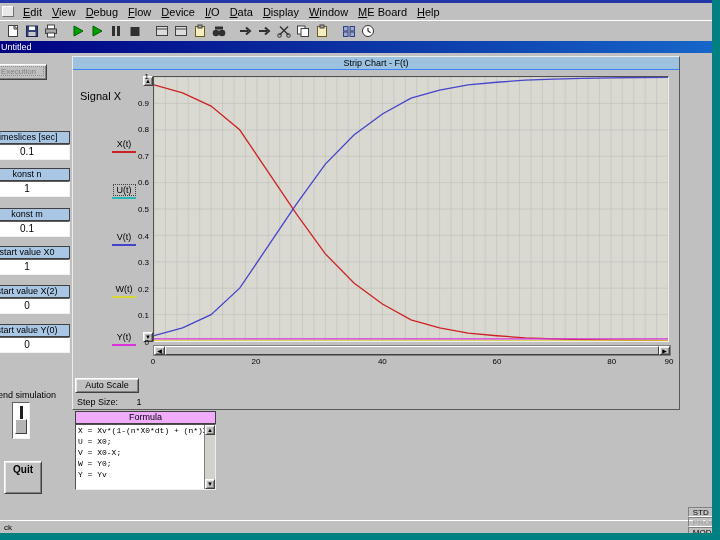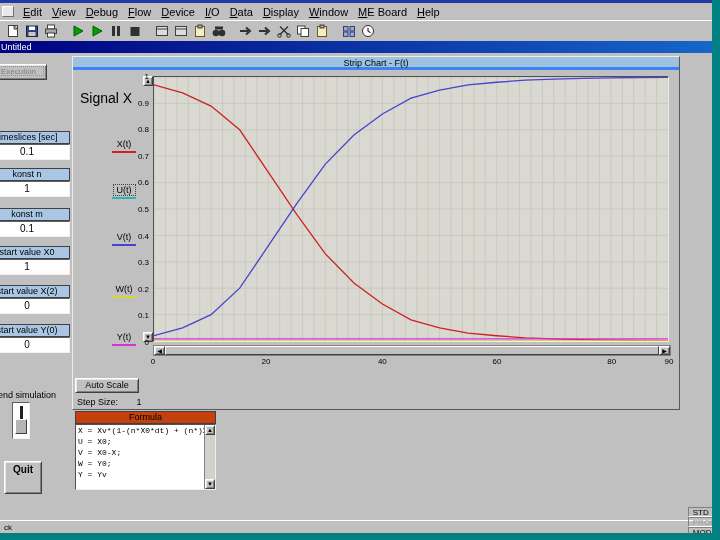--- a/index.html
+++ b/index.html
@@ -36,42 +36,42 @@
   .ctl-header { height:13px; background:#a9c6e4; border:1px solid #404040; font-size:9px; line-height:11px; text-align:center; overflow:hidden; white-space:nowrap; }
   .ctl-value { height:16px; background:#fff; border:1px solid; border-color:#606060 #f2f2f2 #f2f2f2 #606060; font-size:10px; line-height:14px; text-align:center; }
   .endsim-label { position:absolute; left:-16px; top:338px; width:86px; font-size:9px; text-align:center; white-space:nowrap; overflow:hidden; }
   .toggle-box { position:absolute; left:12px; top:350px; width:18px; height:37px; background:#fff; border:1px solid; border-color:#606060 #f2f2f2 #f2f2f2 #606060; }
   .toggle-stem { position:absolute; left:7px; top:3px; width:3px; height:13px; background:#202020; }
   .toggle-knob { position:absolute; left:2px; top:16px; width:12px; height:15px; background:#b4b4b4; border:1px solid; border-color:#fff #404040 #404040 #fff; }
   .quit-btn { position:absolute; left:4px; top:409px; width:38px; height:33px; font-weight:bold; font-size:10px; line-height:15px; }
 
   
   .chart-panel { position:absolute; left:72px; top:53px; width:608px; height:354px; background:#c0c0c0; border:1px solid; border-color:#ececec #585858 #585858 #ececec; }
-  .chart-header { height:13px; background:#9cc2e0; border-bottom:3px solid #3b82f6; text-align:center; font-size:9px; line-height:12px; }
+  .chart-header { height:13px; background:#9cc2e0; border-bottom:1px solid #3b82f6; text-align:center; font-size:9px; line-height:12px; }
   .plot { position:absolute; left:80px; top:19px; width:516px; height:266px; background:#d9d9d2; border:1px solid; border-color:#505050 #eeeeee #eeeeee #505050; }
   .plot svg { display:block; width:100%; height:100%; }
   .vscroll-btn { position:absolute; left:70px; width:10px; height:10px; font-size:6px; line-height:9px; text-align:center; padding:0; }
   .hscroll { position:absolute; left:80px; top:288px; width:518px; height:11px; background:#d2d2cc; border:1px solid #808080; display:flex; }
   .hscroll .arr { width:11px; height:9px; font-size:6px; line-height:8px; text-align:center; }
   .hscroll .thumb { flex:1; background:#c0c0c0; border:1px solid; border-color:#fff #404040 #404040 #fff; }
   .xtick { position:absolute; top:300px; width:22px; text-align:center; font-size:8px; }
   .ytick { position:absolute; left:48px; width:28px; text-align:right; font-size:8px; }
-  .legend-title { position:absolute; left:7px; top:33px; font-size:14px; }
+  .legend-title { position:absolute; left:7px; top:33px; font-size:11px; }
   .legend-item { position:absolute; left:28px; width:46px; text-align:center; font-size:9px; }
   .legend-item .lbl { display:inline-block; padding:0 3px; }
   .legend-item.selected .lbl { outline:1px dotted #404040; }
   .legend-item .swatch { display:block; height:2px; width:24px; margin:2px auto 0; }
   .ts-label { position:absolute; left:80px; top:335px; width:516px; text-align:center; font-size:9px; }
   .autoscale { position:absolute; left:2px; top:321px; width:64px; height:15px; line-height:13px; }
   .stepsize { position:absolute; left:4px; top:340px; font-size:9px; }
   .stepsize .val { margin-left:16px; }
 
   
   .formula { position:absolute; left:75px; top:408px; width:141px; height:80px; }
-  .formula-header { height:13px; background:#c2410c; border:1px solid #404040; font-size:9px; line-height:11px; text-align:center; }
+  .formula-header { height:13px; background:#f0abfc; border:1px solid #404040; font-size:9px; line-height:11px; text-align:center; }
   .formula-body { position:relative; height:66px; background:#fff; border:1px solid; border-color:#505050 #eeeeee #eeeeee #505050; overflow:hidden; }
   .formula-line { font-family:"Liberation Mono","DejaVu Sans Mono",monospace; font-size:8px; line-height:11px; padding-left:2px; white-space:nowrap; }
   .formula-scroll { position:absolute; right:0; top:0; width:11px; height:100%; background:#d2d2cc; border-left:1px solid #808080; }
   .formula-scroll .sarr { position:absolute; left:0; width:10px; height:10px; font-size:6px; line-height:9px; text-align:center; }
 
   
   .statusbar { position:absolute; left:0; bottom:0; width:100%; height:13px; border-top:1px solid #ffffff; display:flex; align-items:center; font-size:8px; }
   .status-left { flex:1; padding-left:4px; }
   .status-panels { display:flex; margin-right:-8px;flex-direction:column; }
   .status-panel { height:10px; line-height:9px; padding:0 4px; margin-left:2px; border:1px solid; border-color:#808080 #fff #fff #808080; white-space:nowrap; }
@@ -360,21 +360,21 @@
       <div class="ytick" style="top: 68.2px;">0.8</div>
       <div class="ytick" style="top: 94.8px;">0.7</div>
       <div class="ytick" style="top: 121.4px;">0.6</div>
       <div class="ytick" style="top: 148px;">0.5</div>
       <div class="ytick" style="top: 174.6px;">0.4</div>
       <div class="ytick" style="top: 201.2px;">0.3</div>
       <div class="ytick" style="top: 227.8px;">0.2</div>
       <div class="ytick" style="top: 254.4px;">0.1</div>
       <div class="ytick" style="top: 281px;">0</div>
       <div class="xtick" style="left: 69px;">0</div>
-      <div class="xtick" style="left: 182px;">20</div>
+      <div class="xtick" style="left: 172px;">20</div>
       <div class="xtick" style="left: 298.333px;">40</div>
       <div class="xtick" style="left: 413px;">60</div>
       <div class="xtick" style="left: 527.667px;">80</div>
       <div class="xtick" style="left: 585px;">90</div>
     </div>
 
   <div class="formula">
     <div class="formula-header">Formula</div>
     <div class="formula-body">
       <div>

